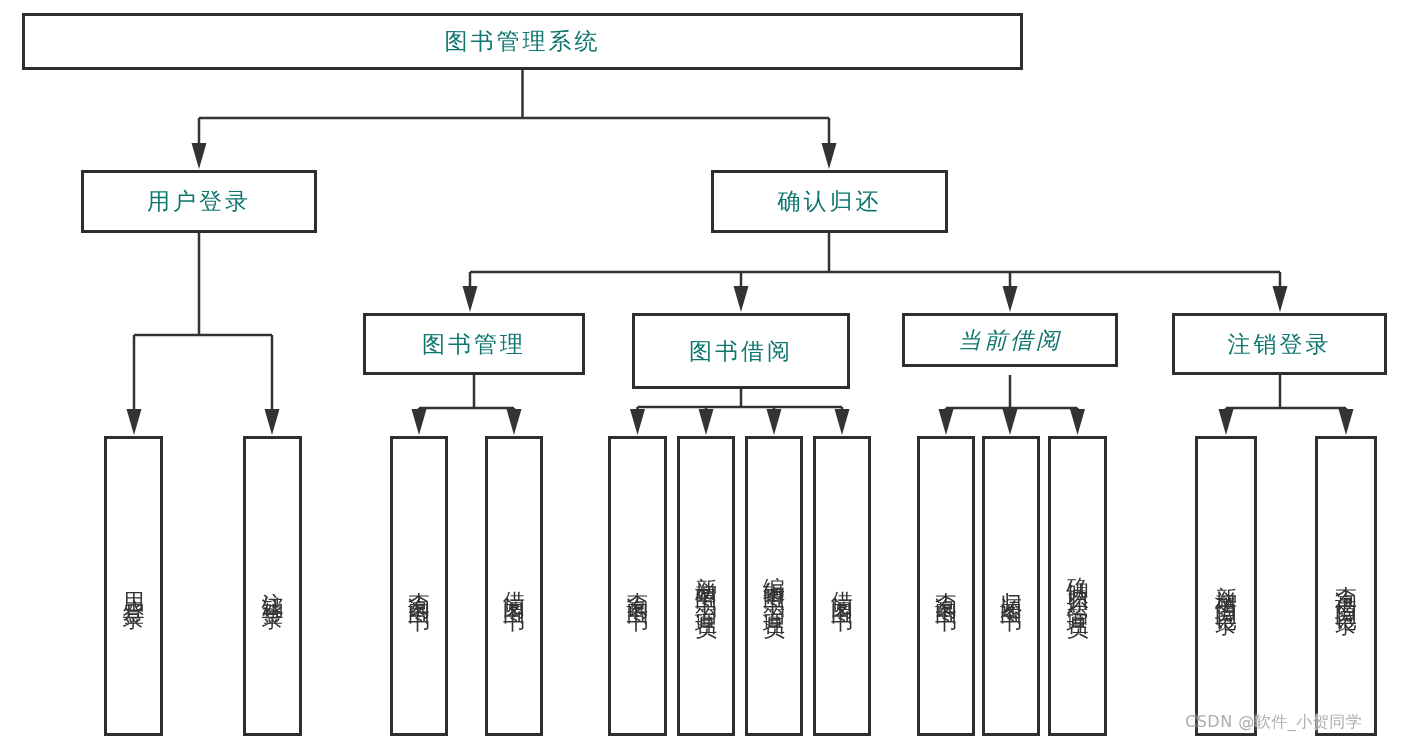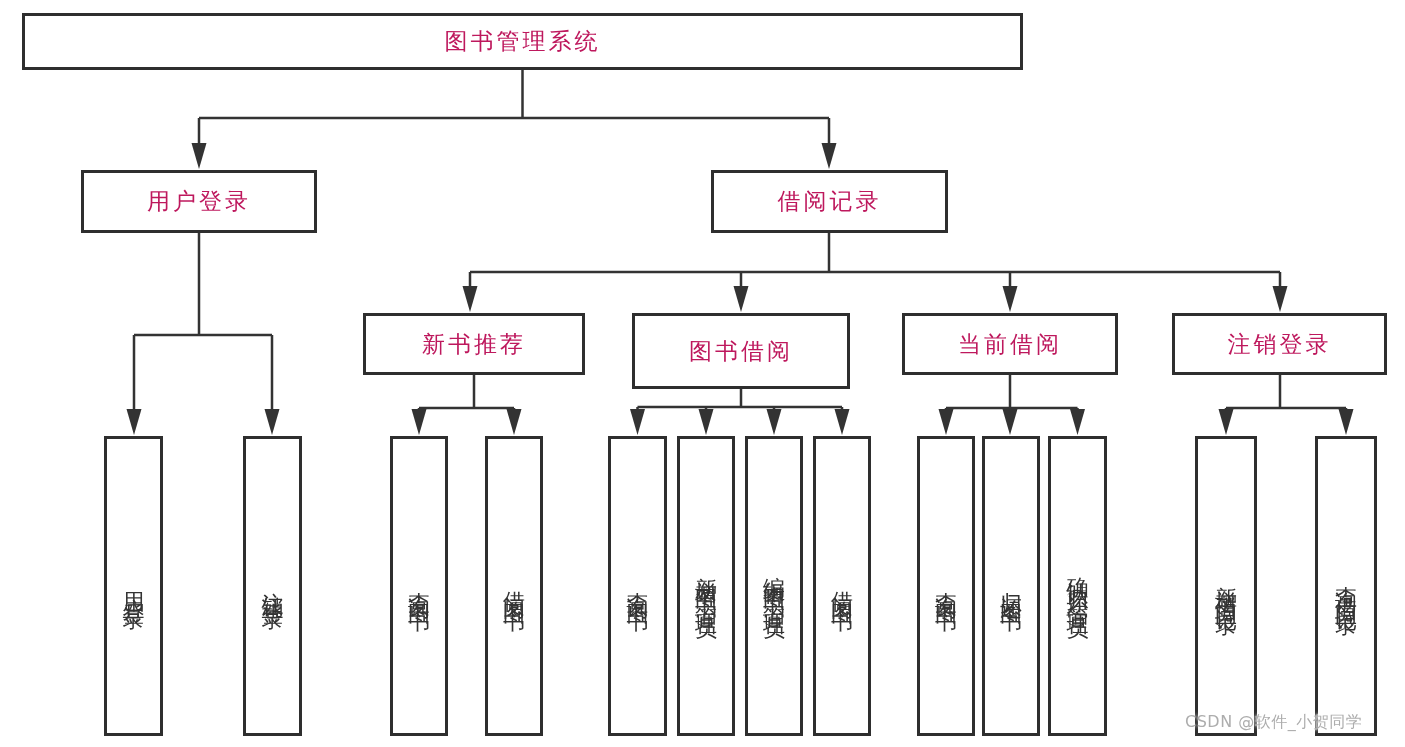--- a/index.html
+++ b/index.html
@@ -28,21 +28,21 @@
     display: flex;
     align-items: center;
     justify-content: center;
     color: #333333;
   }
 
   .hlabel {
     font-size: 23px;
     letter-spacing: 3px;
     white-space: nowrap;
-    color: #be185d;
+    color: #0f766e;
   }
 
   .leaf {
     top: 436px;
     height: 300px;
   }
 
   .vtext {
     writing-mode: vertical-rl;
     text-orientation: mixed;
@@ -118,30 +118,30 @@
   </svg>
 
   <div class="node" style="left:22px; top:13px; width:1001px; height:57px;">
     <span class="hlabel">图书管理系统</span>
   </div>
 
   <div class="node" style="left:81px; top:170px; width:236px; height:63px;">
     <span class="hlabel">用户登录</span>
   </div>
   <div class="node" style="left:711px; top:170px; width:237px; height:63px;">
-    <span class="hlabel">借阅记录</span>
+    <span class="hlabel">确认归还</span>
   </div>
 
   <div class="node" style="left:363px; top:313px; width:222px; height:62px;">
-    <span class="hlabel">新书推荐</span>
+    <span class="hlabel">图书管理</span>
   </div>
   <div class="node" style="left:632px; top:313px; width:218px; height:76px;">
     <span class="hlabel">图书借阅</span>
   </div>
-  <div class="node" style="left:902px; top:313px; width:216px; height:62px;">
+  <div class="node" style="left:902px; top:313px; width:216px; height:54px;font-style:italic;">
     <span class="hlabel">当前借阅</span>
   </div>
   <div class="node" style="left:1172px; top:313px; width:215px; height:62px;">
     <span class="hlabel">注销登录</span>
   </div>
 
   <div class="node leaf" style="left:104px; width:59px;">
     <span class="vtext">用户登录</span>
   </div>
   <div class="node leaf" style="left:243px; width:59px;">

